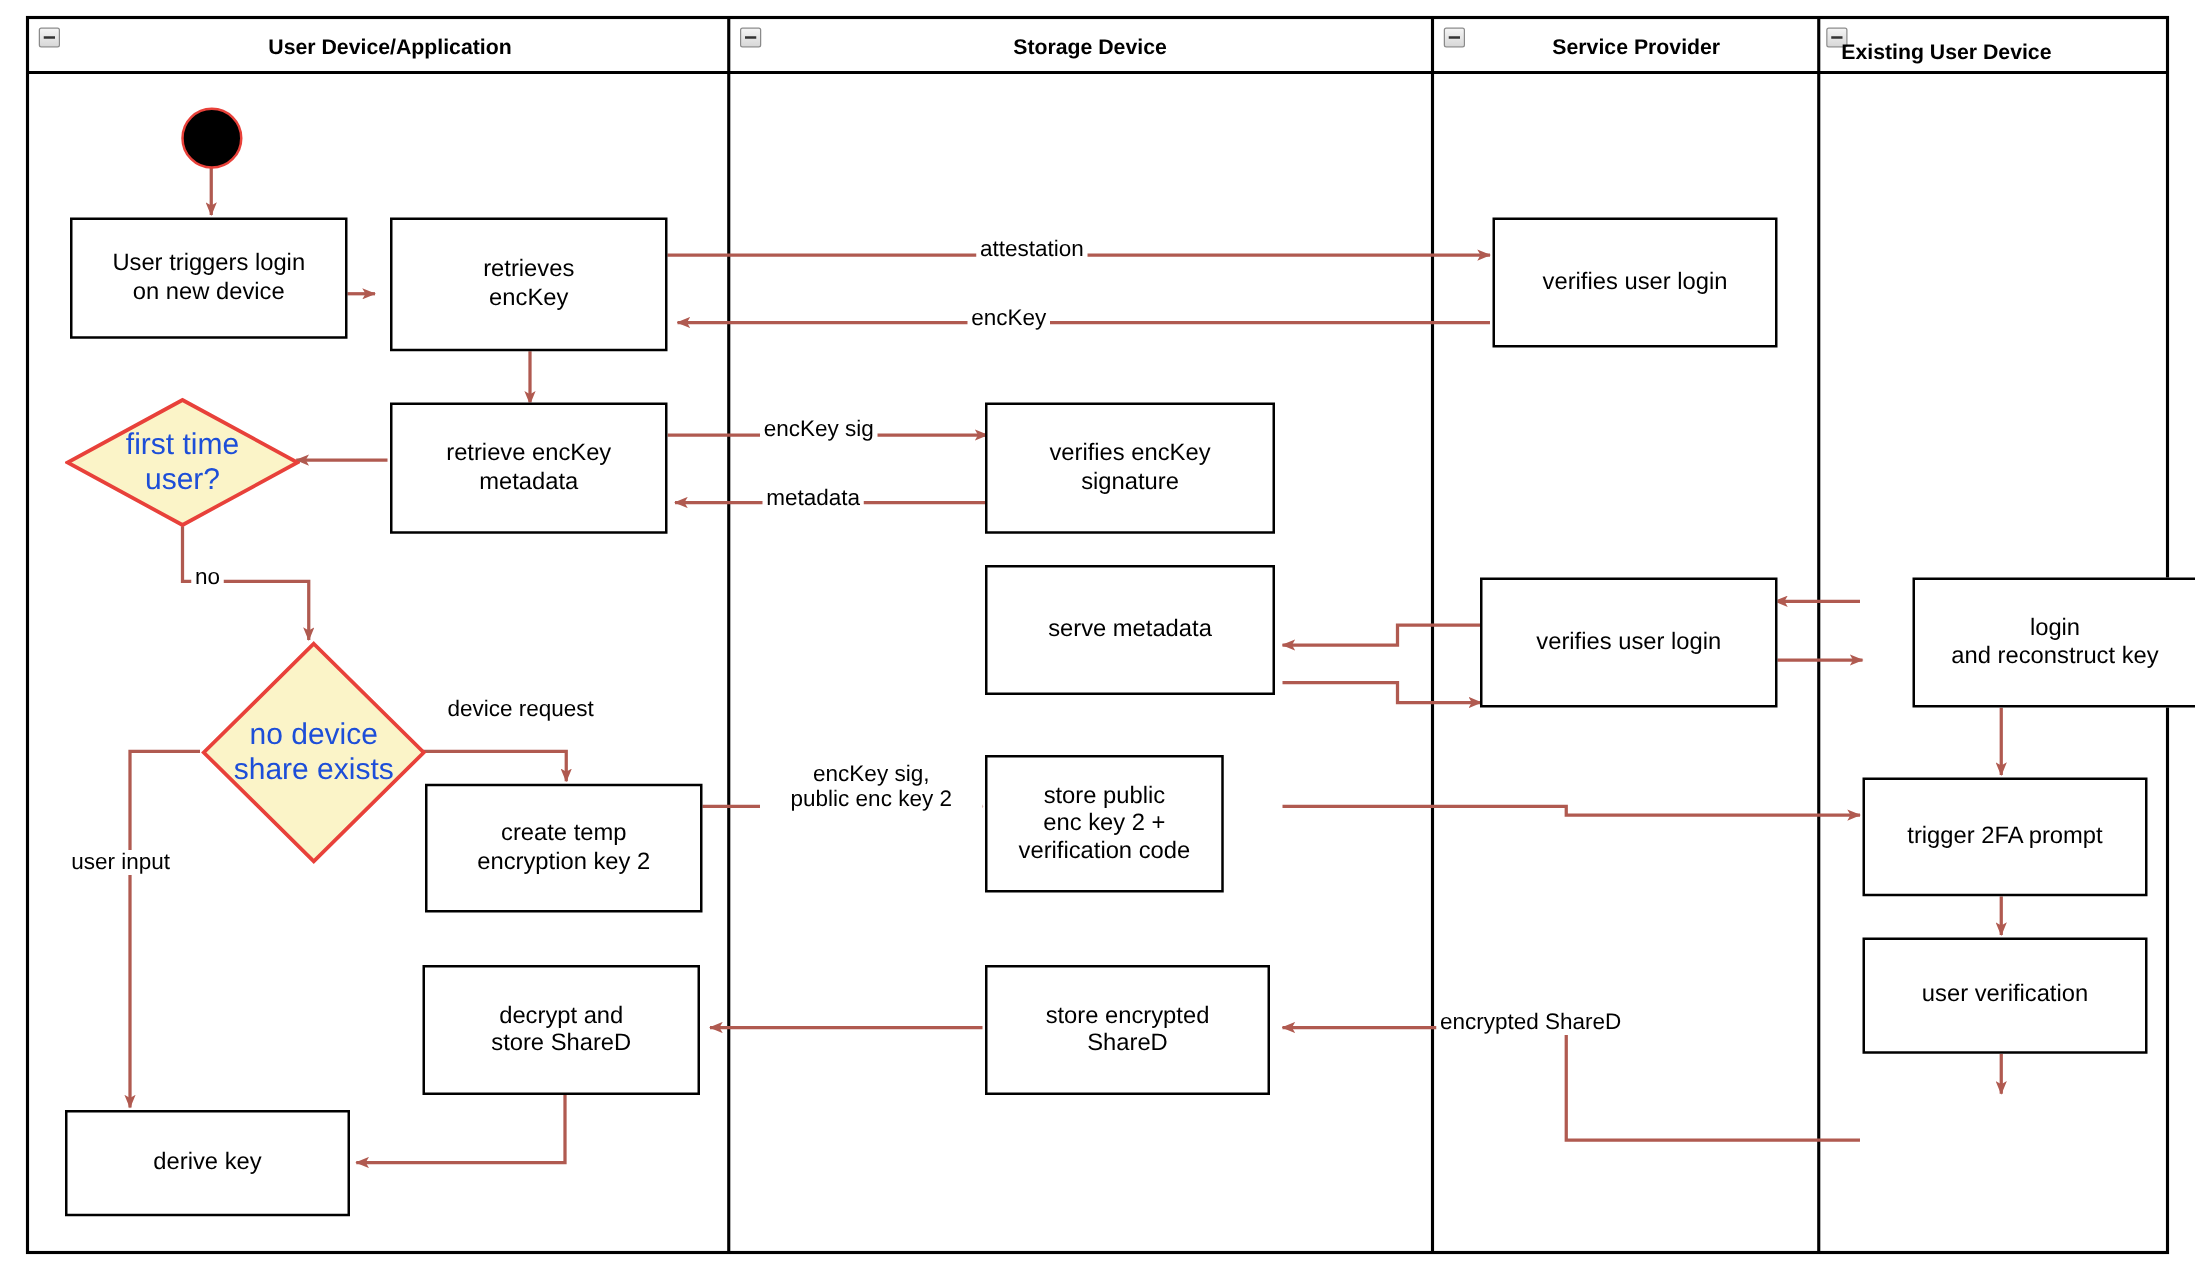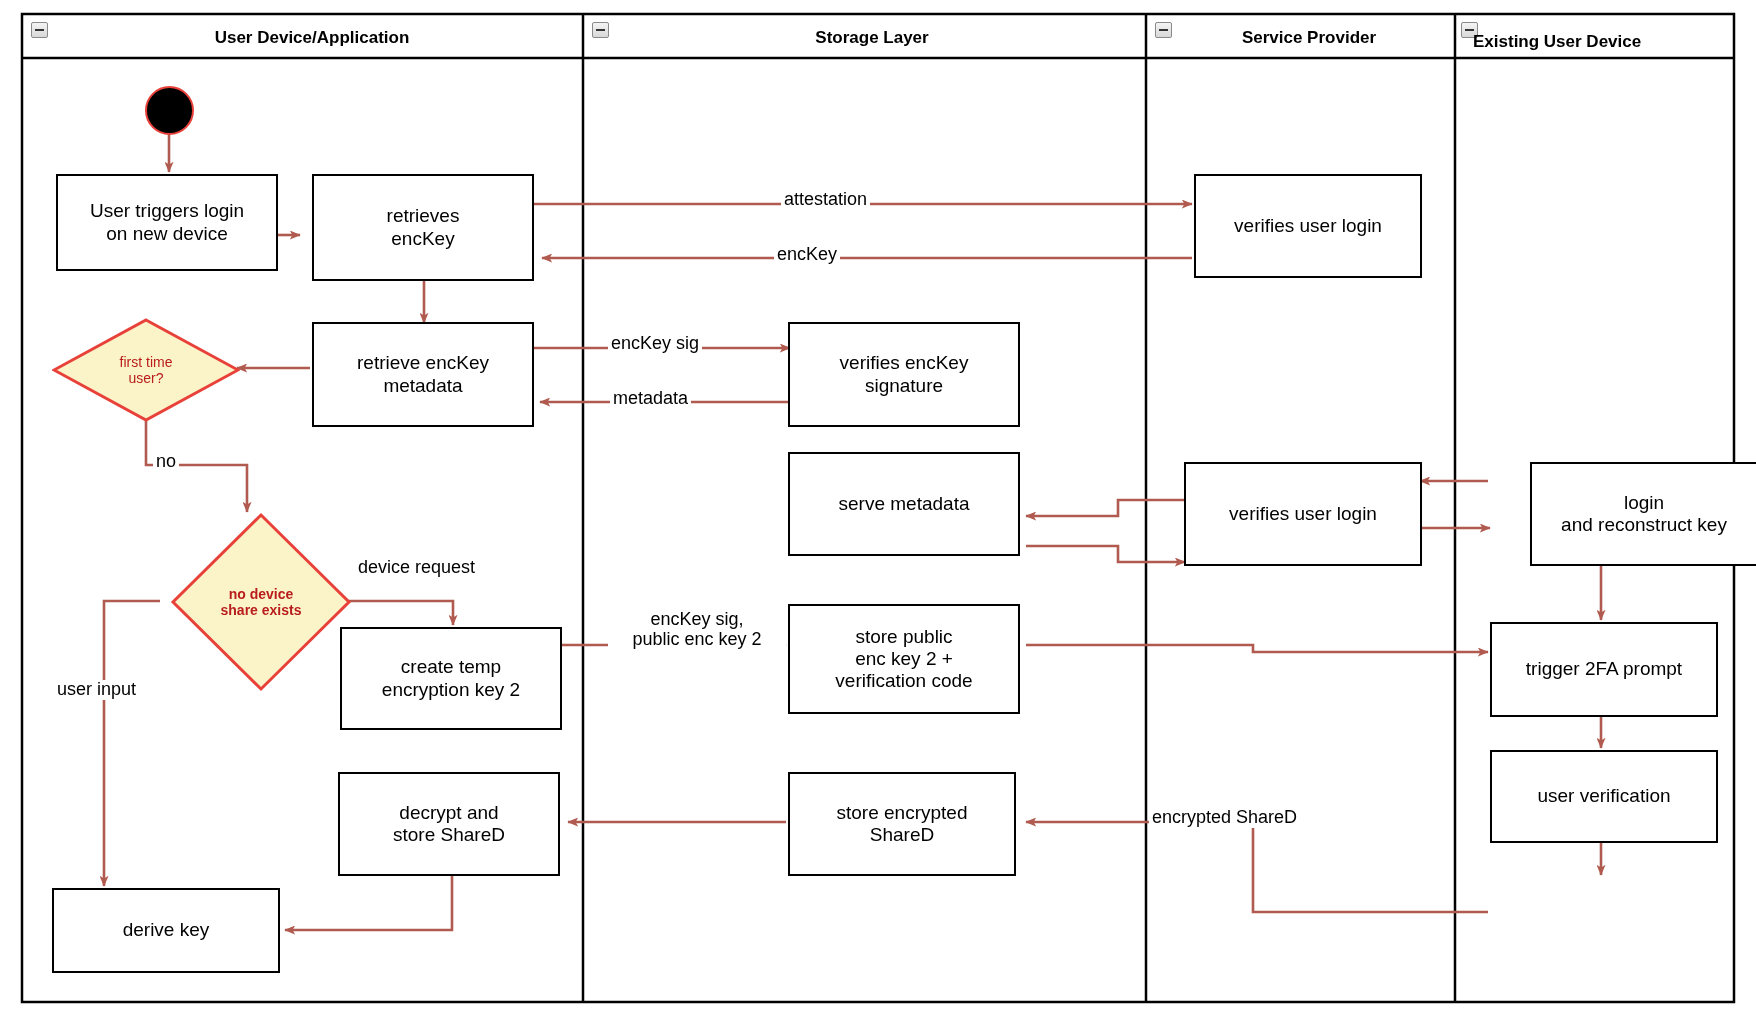--- a/index.html
+++ b/index.html
@@ -26,21 +26,21 @@
     position:absolute;box-sizing:border-box;
     background:#ffffff;border:2px solid #000000;
     display:flex;align-items:center;justify-content:center;
     text-align:center;font-size:19px;line-height:1.16;color:#000;
     padding:2px 4px;
   }
   .node span{display:block;}
   .decision{
     position:absolute;box-sizing:border-box;
     display:flex;align-items:center;justify-content:center;
-    text-align:center;font-size:14px;line-height:1.16;color:#b91c1c;
+    text-align:center;font-size:24px;line-height:1.16;color:#1d4ed8;
     pointer-events:none;
   }
   .decision .dtext{position:relative;z-index:2;}
   .decision svg{position:absolute;left:0;top:0;}
   .edge-label{
     position:absolute;font-size:18px;color:#000;background:#ffffff;
     padding:0 3px;white-space:nowrap;line-height:1.1;text-align:center;
   }
   .start-node{
     position:absolute;border-radius:50%;
@@ -139,21 +139,21 @@
 
       
       <path d="M452,876 L452,930 L285,930" marker-end="url(#arrow)"></path>
     </g>
   </svg>
 
   <div class="collapse-icon" style="left:31px;top:22px;"></div>
   <div class="lane-header-label" style="left:52px;top:20px;width:520px;height:36px;">User Device/Application</div>
 
   <div class="collapse-icon" style="left:592px;top:22px;"></div>
-  <div class="lane-header-label" style="left:612px;top:20px;width:520px;height:36px;">Storage Layer</div>
+  <div class="lane-header-label" style="left:612px;top:20px;width:520px;height:36px;">Storage Device</div>
 
   <div class="collapse-icon" style="left:1155px;top:22px;"></div>
   <div class="lane-header-label" style="left:1175px;top:20px;width:268px;height:36px;">Service Provider</div>
 
   <div class="collapse-icon" style="left:1461px;top:22px;"></div>
   <div class="lane-header-label" style="left:1473px;top:24px;width:258px;height:36px;justify-content:flex-start;">Existing User Device</div>
 
   <div class="start-node" style="left:145px;top:86px;width:49px;height:49px;"></div>
 
   <div class="node" style="left:56px;top:174px;width:222px;height:97px;">
@@ -168,21 +168,21 @@
     <span>retrieve encKey<br>metadata</span>
   </div>
 
   <div class="decision" style="left:52px;top:318px;width:188px;height:104px;">
     <svg width="188" height="104" viewBox="0 0 188 104">
       <polygon points="94,2 186,52 94,102 2,52" fill="#fbf4c8" stroke="#e8413a" stroke-width="3"></polygon>
     </svg>
     <span class="dtext">first time<br>user?</span>
   </div>
 
-  <div class="decision" style="left:170px;top:512px;width:182px;height:180px;font-weight:bold;">
+  <div class="decision" style="left:160px;top:512px;width:182px;height:180px;">
     <svg width="182" height="180" viewBox="0 0 182 180">
       <polygon points="91,3 179,90 91,177 3,90" fill="#fbf4c8" stroke="#e8413a" stroke-width="3"></polygon>
     </svg>
     <span class="dtext">no device<br>share exists</span>
   </div>
 
   <div class="node" style="left:340px;top:627px;width:222px;height:103px;">
     <span>create temp<br>encryption key 2</span>
   </div>
 
@@ -195,21 +195,21 @@
   </div>
 
   <div class="node" style="left:788px;top:322px;width:232px;height:105px;">
     <span>verifies encKey<br>signature</span>
   </div>
 
   <div class="node" style="left:788px;top:452px;width:232px;height:104px;">
     <span>serve metadata</span>
   </div>
 
-  <div class="node" style="left:788px;top:604px;width:232px;height:110px;">
+  <div class="node" style="left:788px;top:604px;width:191px;height:110px;">
     <span>store public<br>enc key 2 +<br>verification code</span>
   </div>
 
   <div class="node" style="left:788px;top:772px;width:228px;height:104px;">
     <span>store encrypted<br>ShareD</span>
   </div>
 
   <div class="node" style="left:1194px;top:174px;width:228px;height:104px;">
     <span>verifies user login</span>
   </div>

